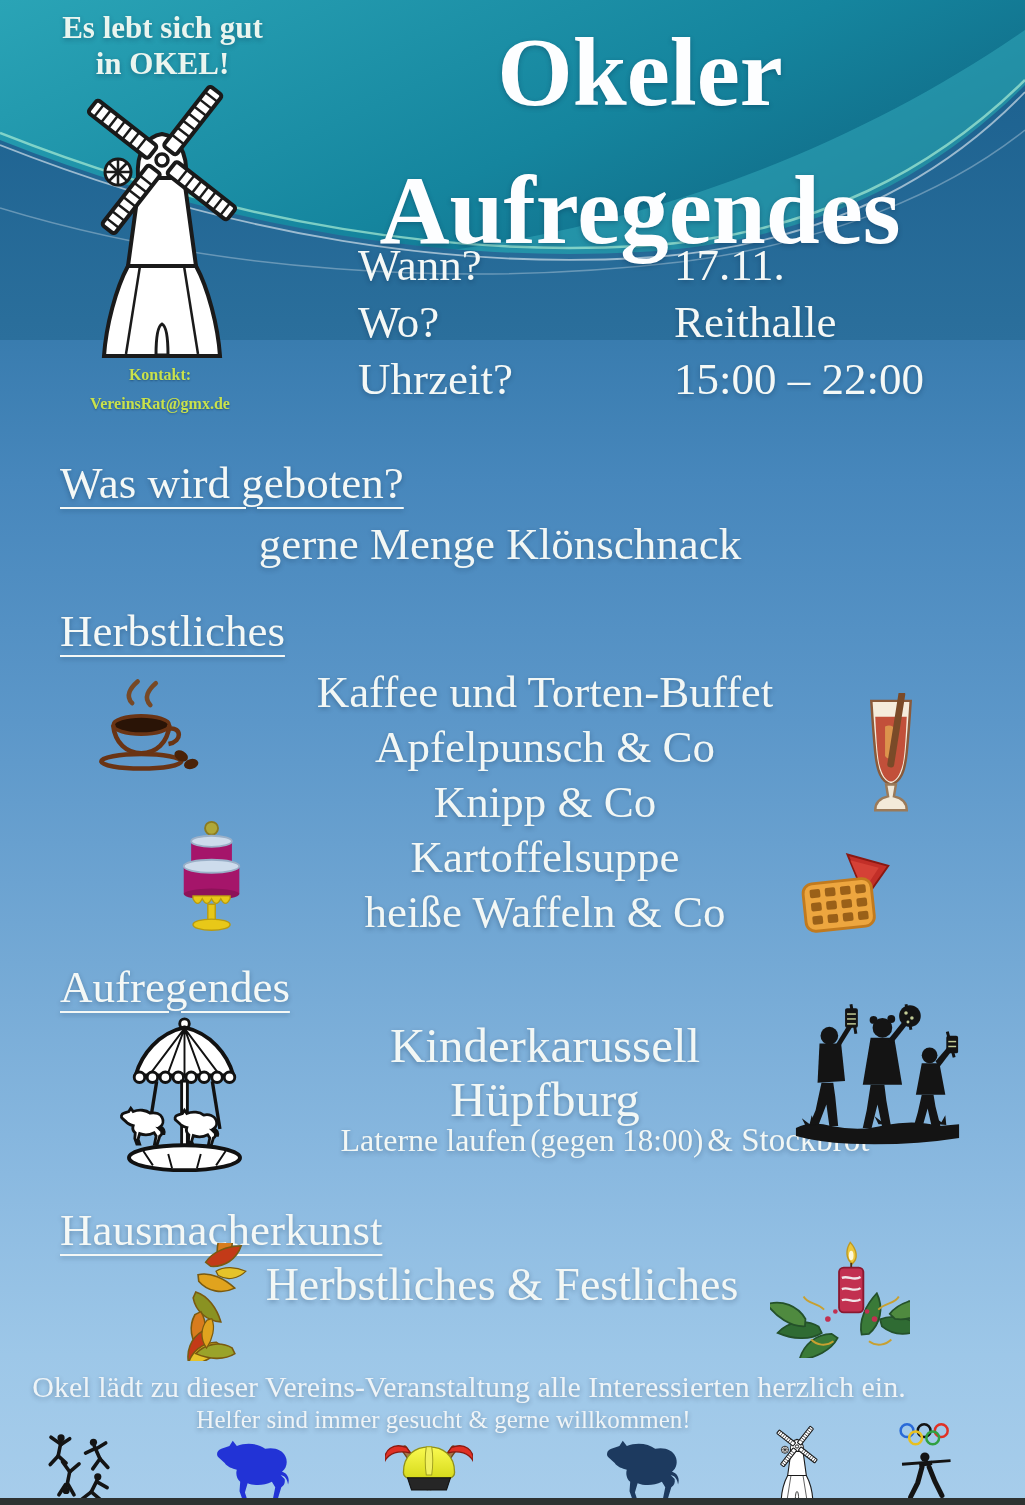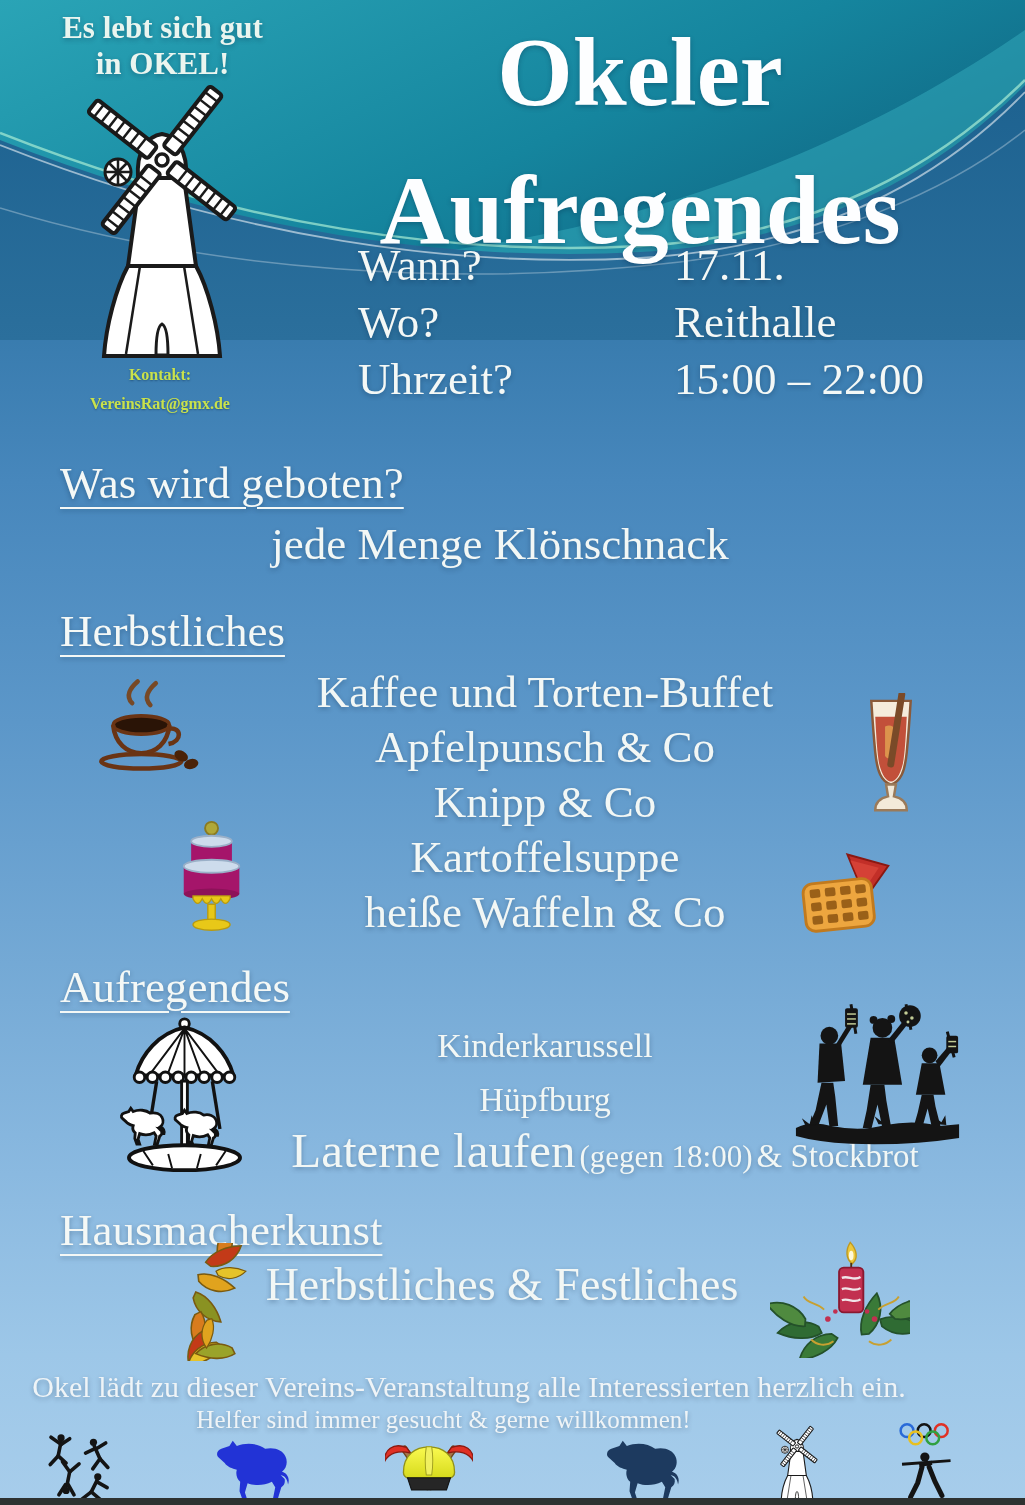--- a/index.html
+++ b/index.html
@@ -15,23 +15,23 @@
   .tagline{left:40px;top:10px;width:245px;text-align:center;font-size:31px;line-height:36px;font-weight:600;color:#eaf5ef;}
   .contact{left:20px;top:360px;width:280px;text-align:center;font-size:16px;line-height:29px;font-weight:700;color:#c9e24c;text-shadow:0 1px 2px rgba(0,30,60,.4);}
   .title{left:255px;top:4px;width:770px;text-align:center;font-weight:700;font-size:97px;line-height:138px;color:#fdfeff;}
   .qa{left:358px;top:237px;display:grid;grid-template-columns:316px auto;font-size:45px;line-height:57px;color:#f4f8f6;}
   .sec-head{font-size:45px;line-height:50px;text-decoration:underline;text-decoration-thickness:2px;text-underline-offset:9px;color:#f4f8f6;}
   .offer-head{left:60px;top:458px;}
   .offer-sub{left:60px;top:518px;width:880px;text-align:center;font-size:45px;}
   .culinary-head{left:60px;top:606px;}
   .culinary-list{left:100px;top:665px;width:890px;text-align:center;font-size:45px;line-height:55px;}
   .exciting-head{left:60px;top:962px;}
-  .exciting-list{left:100px;top:1019px;width:890px;text-align:center;font-size:34px;line-height:54px;}
+  .exciting-list{left:100px;top:1019px;width:890px;text-align:center;font-size:49px;line-height:54px;}
   .lantern-line{left:185px;top:1122px;width:840px;text-align:center;}
-  .lantern-main{font-size:49px;text-align:right;}
+  .lantern-main{font-size:32px;text-align:right;}
   .lantern-note{font-size:31px;}
   .lantern-suffix{font-size:33px;}
   .crafts-head{left:60px;top:1205px;}
   .crafts-item{left:62px;top:1258px;width:880px;text-align:center;font-size:46px;}
   .invitation{left:0;top:1370px;width:938px;text-align:center;font-size:30px;color:#eff4f7;}
   .helpers{left:0;top:1406px;width:887px;text-align:center;font-size:25px;color:#eff4f7;}
   .bottom-strip{left:0;bottom:0;width:1025px;height:7px;background:#2e3231;}
 </style>
 </head>
 <body>
@@ -114,21 +114,21 @@
   <div class="abs qa txt">
     <span>Wann?</span>
     <span>17.11.</span>
     <span>Wo?</span>
     <span>Reithalle</span>
     <span>Uhrzeit?</span>
     <span>15:00 – 22:00</span>
   </div>
 
   <div class="abs sec-head offer-head txt">Was wird geboten?</div>
-  <div class="abs offer-sub txt">jede Menge Klönschnack</div>
+  <div class="abs offer-sub txt">gerne Menge Klönschnack</div>
 
   <div class="abs sec-head culinary-head txt">Herbstliches</div>
   <div class="abs culinary-list txt">
     <div>Kaffee und Torten-Buffet</div>
     <div>Apfelpunsch &amp; Co</div>
     <div>Knipp &amp; Co</div>
     <div>Kartoffelsuppe</div>
     <div>heiße Waffeln &amp; Co</div>
   </div>
 

